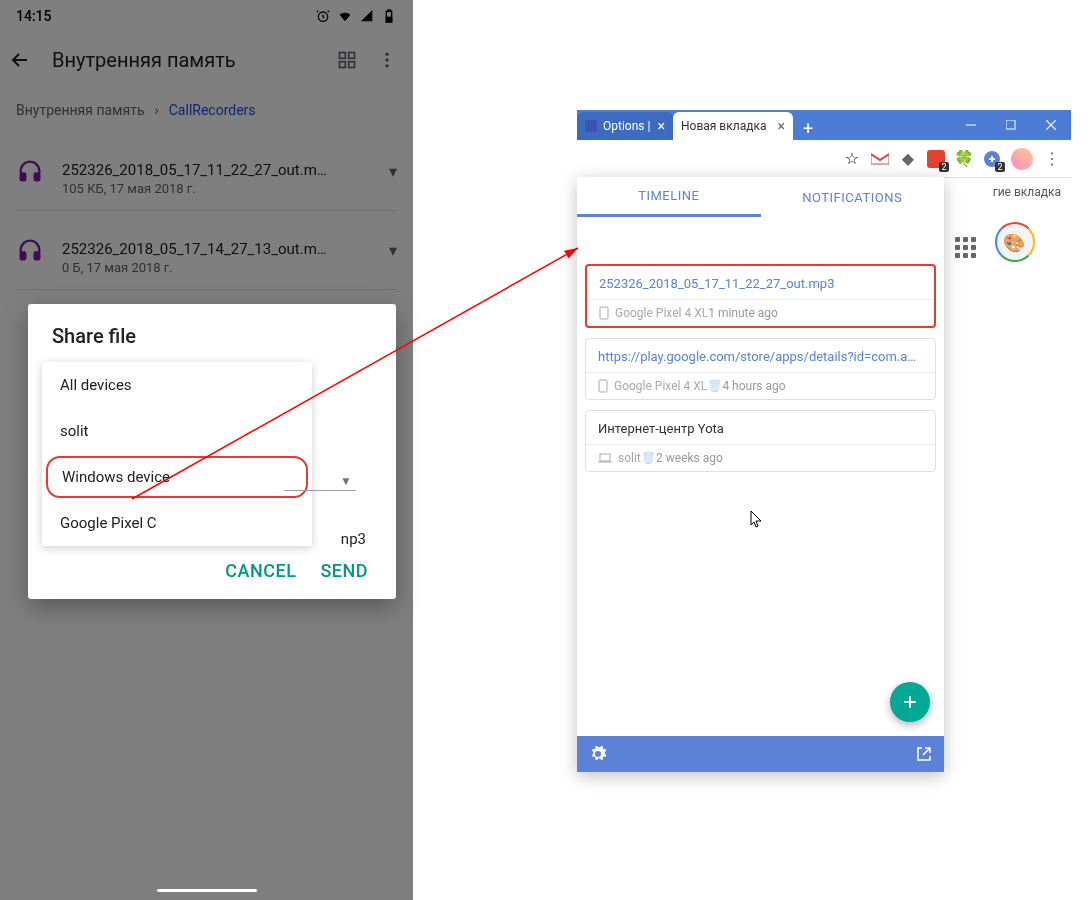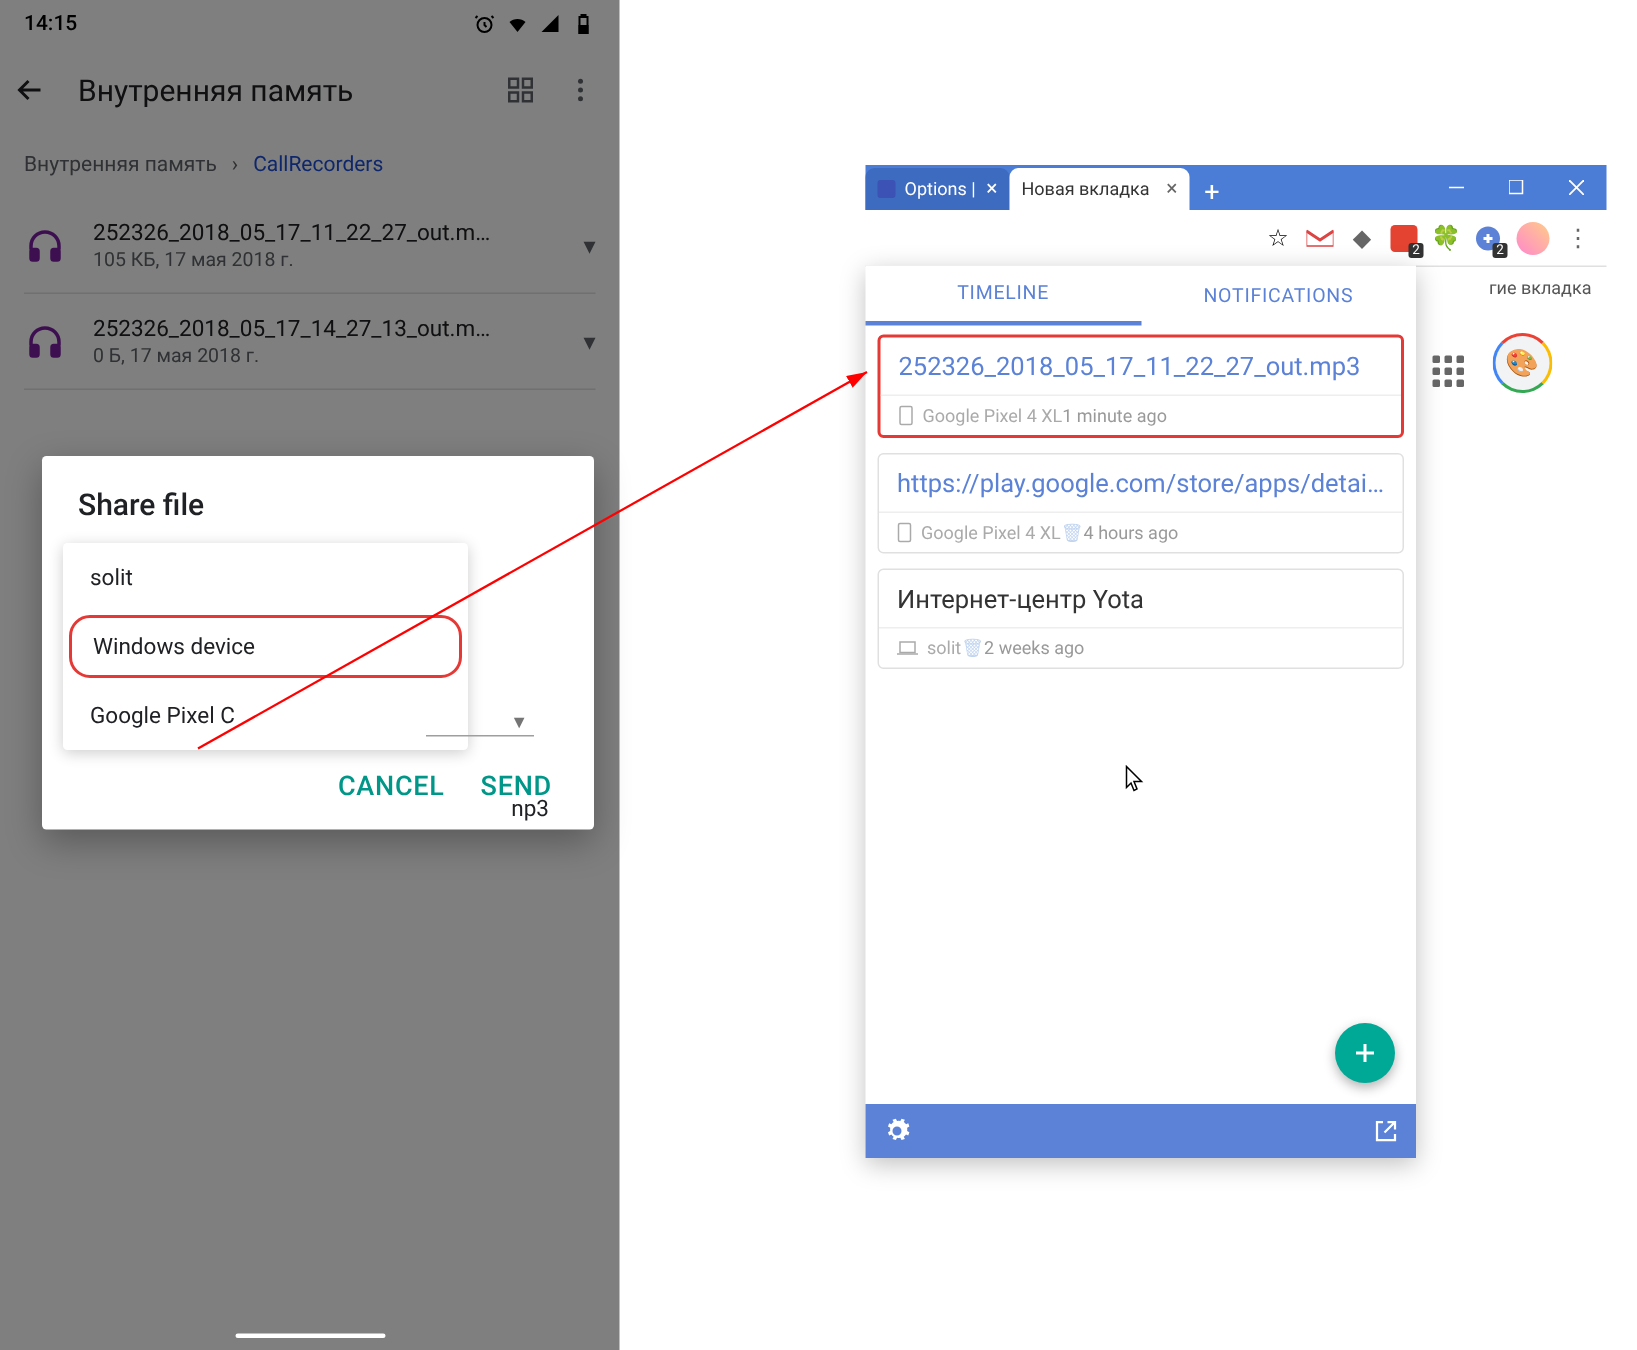--- a/index.html
+++ b/index.html
@@ -15,21 +15,21 @@
 .appbar .back { width: 24px; height: 24px; display: flex; align-items: center; justify-content: center; }
 .appbar-title { font-size: 20px; flex: 1; color: #202124; }
 .appbar-actions { display: flex; gap: 20px; padding-right: 8px; }
 .breadcrumb { display: flex; align-items: center; gap: 10px; padding: 14px 16px; font-size: 14px; }
 .bc-item { color: #5f6368; }
 .bc-active { color: #1d4ed8; }
 .bc-sep { color: #5f6368; }
 .file-list { padding: 0 16px; }
 .file-item { display: flex; align-items: center; padding: 14px 0; gap: 18px; border-bottom: 1px solid #e0e0e0; }
 .file-icon { width: 28px; height: 28px; flex-shrink: 0; }
-.file-info { flex: 1; min-width: 0; }
+.file-info { flex: 1; min-width: 0; margin-top: 15px; }
 .file-name { font-size: 15px; color: #202124; white-space: nowrap; overflow: hidden; text-overflow: ellipsis; }
 .file-meta { font-size: 13px; color: #5f6368; margin-top: 2px; }
 .file-more { color: #5f6368; }
 .nav-handle { position: absolute; bottom: 8px; left: 50%; transform: translateX(-50%); width: 100px; height: 3px; background: #fff; border-radius: 2px; z-index: 20; }
 
 
 .dialog { position: absolute; z-index: 10; left: 28px; top: 304px; width: 368px; background: #fff; border-radius: 3px; box-shadow: 0 8px 24px rgba(0,0,0,0.3); padding: 20px 24px 12px; }
 .dialog-title { font-size: 20px; font-weight: 500; color: #202124; margin-bottom: 14px; }
 .device-menu { background: #fff; border-radius: 3px; box-shadow: 0 2px 10px rgba(0,0,0,0.2); margin-left: -10px; width: 270px; }
 .device-item { padding: 14px 18px; font-size: 15px; color: #202124; }
@@ -51,28 +51,28 @@
 .newtab { width: 24px; height: 24px; display: flex; align-items: center; justify-content: center; color: #fff; font-size: 18px; margin-left: 3px; }
 .wincontrols { display: flex; }
 .winbtn { width: 40px; height: 30px; display: flex; align-items: center; justify-content: center; color: #fff; }
 .toolbar { height: 38px; background: #fff; display: flex; align-items: center; justify-content: flex-end; gap: 10px; padding: 0 10px; border-bottom: 1px solid #e0e0e0; }
 .toolbar .icon { width: 18px; height: 18px; display: flex; align-items: center; justify-content: center; }
 .badge-small { position: relative; }
 .badge-small::after { content: attr(data-badge); position: absolute; bottom: -4px; right: -4px; background: #333; color: #fff; font-size: 9px; width: 10px; height: 10px; border-radius: 2px; display: flex; align-items: center; justify-content: center; }
 .bookmarks { height: 28px; display: flex; justify-content: flex-end; align-items: center; padding: 0 10px; font-size: 12px; color: #555; }
 
 
-.popup { position: absolute; left: 577px; top: 177px; width: 367px; height: 595px; background: #fff; box-shadow: 0 4px 16px rgba(0,0,0,0.25); display: flex; flex-direction: column; }
+.popup { position: absolute; left: 577px; top: 177px; width: 367px; height: 595px; background: #fff; box-shadow: 0 4px 16px rgba(0,0,0,0.25); display: flex; flex-direction: column; gap: 41px; }
 .popup-tabs { display: flex; height: 40px; }
 .popup-tab { flex: 1; display: flex; align-items: center; justify-content: center; font-size: 13px; letter-spacing: 0.5px; color: #5b82d6; }
 .popup-tab.active { border-bottom: 3px solid #5b82d6; }
 .timeline { flex: 1; padding: 6px 8px; overflow: hidden; }
 .tl-item { border: 1px solid #e0e0e0; border-radius: 4px; margin-bottom: 10px; overflow: hidden; }
 .tl-item.highlighted { border: 2px solid #e53935; }
-.tl-title { padding: 10px 12px 8px; font-size: 17px; white-space: nowrap; overflow: hidden; text-overflow: ellipsis; }
+.tl-title { padding: 10px 12px 8px; font-size: 13px; white-space: nowrap; overflow: hidden; text-overflow: ellipsis; }
 .tl-title.link { color: #5b82d6; }
 .tl-title.dark { color: #333; }
 .tl-sub { display: flex; align-items: center; justify-content: flex-start; padding: 6px 12px; border-top: 1px solid #eee; font-size: 12px; color: #999; }
 .tl-device { display: flex; align-items: center; gap: 6px; color: #aaa; }
 .tl-delete { color: #c0d4f0; }
 .popup-footer { height: 36px; background: #5b82d6; display: flex; align-items: center; justify-content: space-between; padding: 0 12px; color: #fff; }
 .fab { position: absolute; right: 14px; bottom: 50px; width: 40px; height: 40px; border-radius: 50%; background: #00a896; display: flex; align-items: center; justify-content: center; box-shadow: 0 3px 8px rgba(0,0,0,0.3); }
 
 
 .appsgrid { position: absolute; left: 955px; top: 237px; display: grid; grid-template-columns: repeat(3,5px); gap: 3px; }
@@ -158,20 +158,21 @@
         <div class="file-name">252326_2018_05_17_14_27_13_out.m…</div>
         <div class="file-meta">0 Б, 17 мая 2018 г.</div>
       </div>
       <span class="file-more">▾</span>
     </div>
   </div>
   <div class="phone-overlay"></div>
   <div class="dialog">
     <div class="dialog-title">Share file</div>
     <div class="device-menu">
+      <div class="device-item">All devices</div>
       <div class="device-item">solit</div>
       <div class="device-item highlighted">Windows device</div>
       <div class="device-item">Google Pixel C</div>
     </div>
     <span class="drop-arrow">▼</span>
     <div class="drop-line"></div>
     <span class="dialog-extra">np3</span>
     <div class="dialog-actions">
       <span class="dialog-btn">CANCEL</span>
       <span class="dialog-btn">SEND</span>

